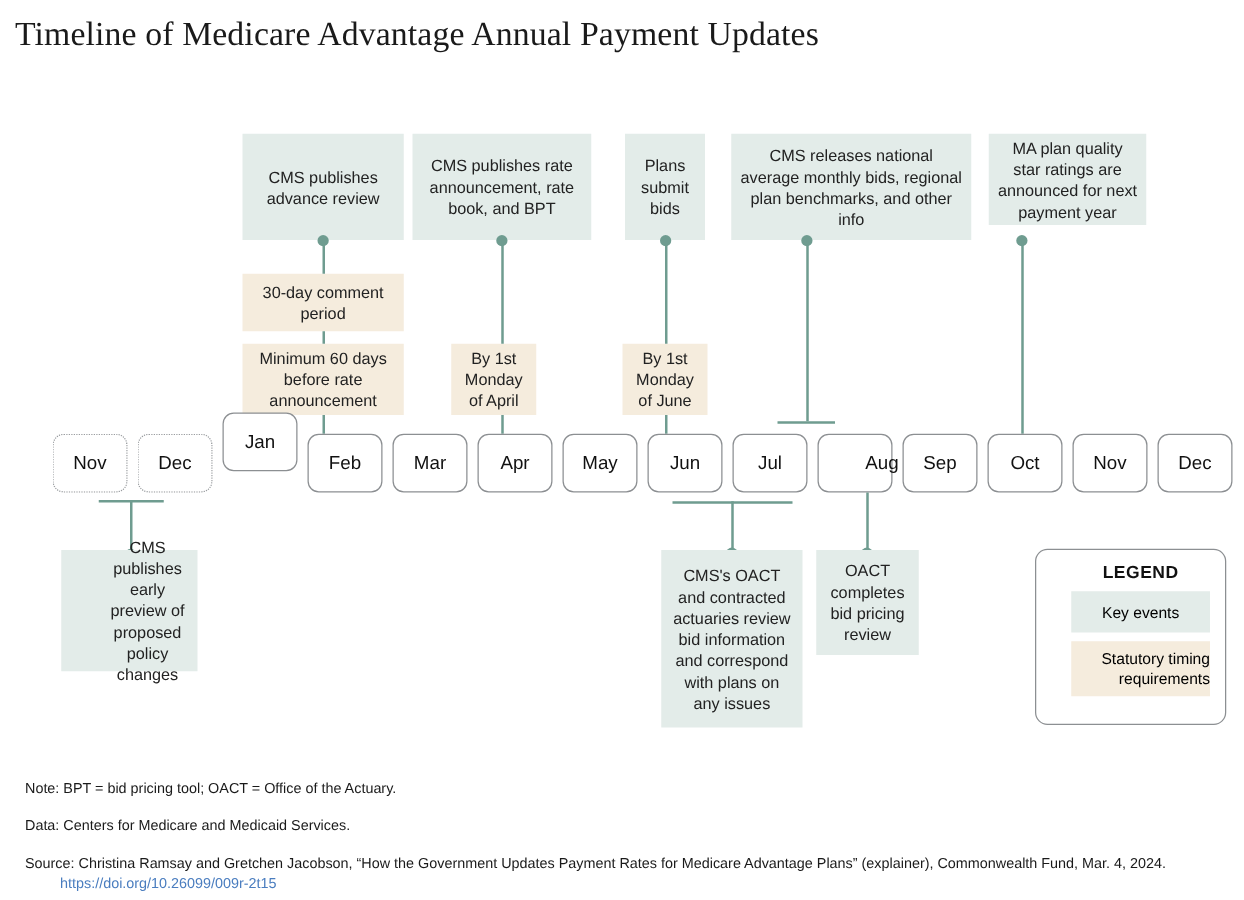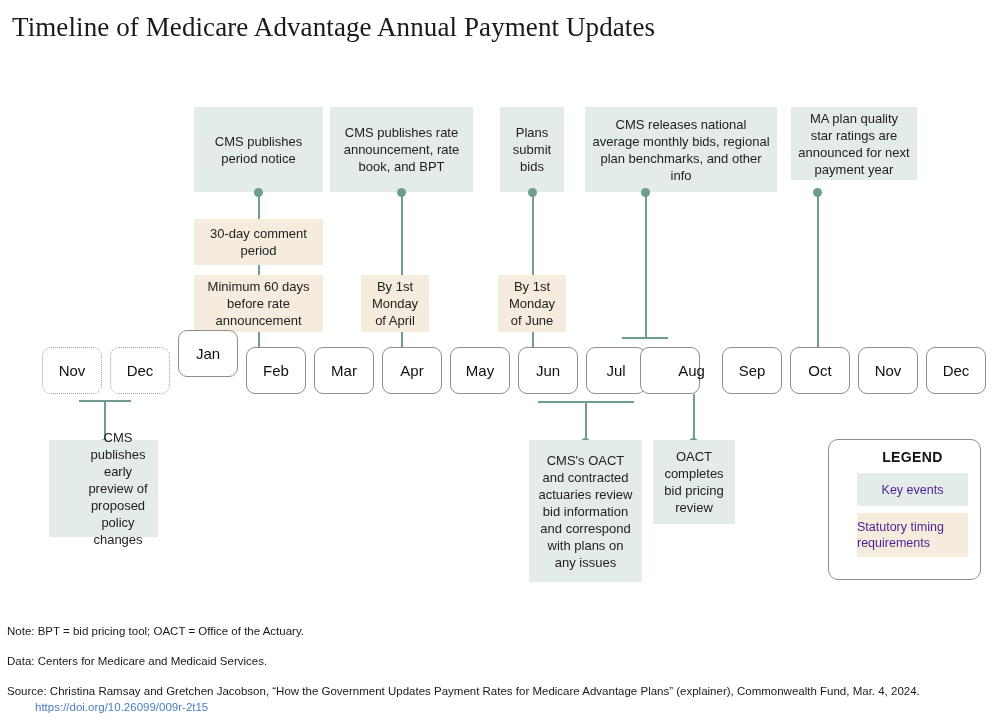--- a/index.html
+++ b/index.html
@@ -64,42 +64,42 @@
   .legend-box{
     border:1.4px solid #8c8f92;border-radius:10px;background:#fff;
     padding:9px 12px 12px 28px;
   }
   .legend-title{
     text-align:center;font-size:14px;font-weight:bold;letter-spacing:.4px;
     color:#111;margin-bottom:8px;
   }
   .legend-swatch{
     display:flex;align-items:center;justify-content:center;
-    text-align:left;font-size:12.5px;line-height:16px;color:#4c1d95;
+    text-align:right;font-size:12.5px;line-height:16px;color:#000000;
   }
   .legend-swatch.ev{background:#e3ece9;height:33px;}
   .legend-swatch.st{background:#f5ecdd;height:44px;margin-top:7px;}
 
   
   .foot{
-    position:absolute;left:7px;
+    position:absolute;left:20px;
     font-size:11.5px;color:#1a1a1a;line-height:15px;
     white-space:nowrap;
   }
   .foot a, .link{color:#4a7dbf;text-decoration:none;padding-left:28px;}
 </style>
 </head>
 <body>
 
 <div id="stage">
 
   <div class="title">Timeline of Medicare Advantage Annual Payment Updates</div>
 
   <div class="abs evt" style="left:194px;top:107px;width:129px;height:85px;">
-    <span>CMS publishes period notice</span>
+    <span>CMS publishes advance review</span>
   </div>
 
   <div class="abs evt" style="left:330px;top:107px;width:143px;height:85px;">
     <span>CMS publishes rate announcement, rate book, and BPT</span>
   </div>
 
   <div class="abs evt" style="left:500px;top:107px;width:64px;height:85px;">
     <span>Plans submit bids</span>
   </div>
 
@@ -168,21 +168,21 @@
       </div>
       <div class="abs month" style="left: 450px; top: 347px;">
         <span>May</span>
       </div>
       <div class="abs month" style="left: 518px; top: 347px;">
         <span>Jun</span>
       </div>
       <div class="abs month" style="left: 586px; top: 347px;">
         <span>Jul</span>
       </div>
-      <div class="abs month" style="left: 640px; top: 347px; padding-left: 43px;">
+      <div class="abs month" style="left: 654px; top: 347px; padding-left: 43px;">
         <span>Aug</span>
       </div>
       <div class="abs month" style="left: 722px; top: 347px;">
         <span>Sep</span>
       </div>
       <div class="abs month" style="left: 790px; top: 347px;">
         <span>Oct</span>
       </div>
       <div class="abs month" style="left: 858px; top: 347px;">
         <span>Nov</span>

